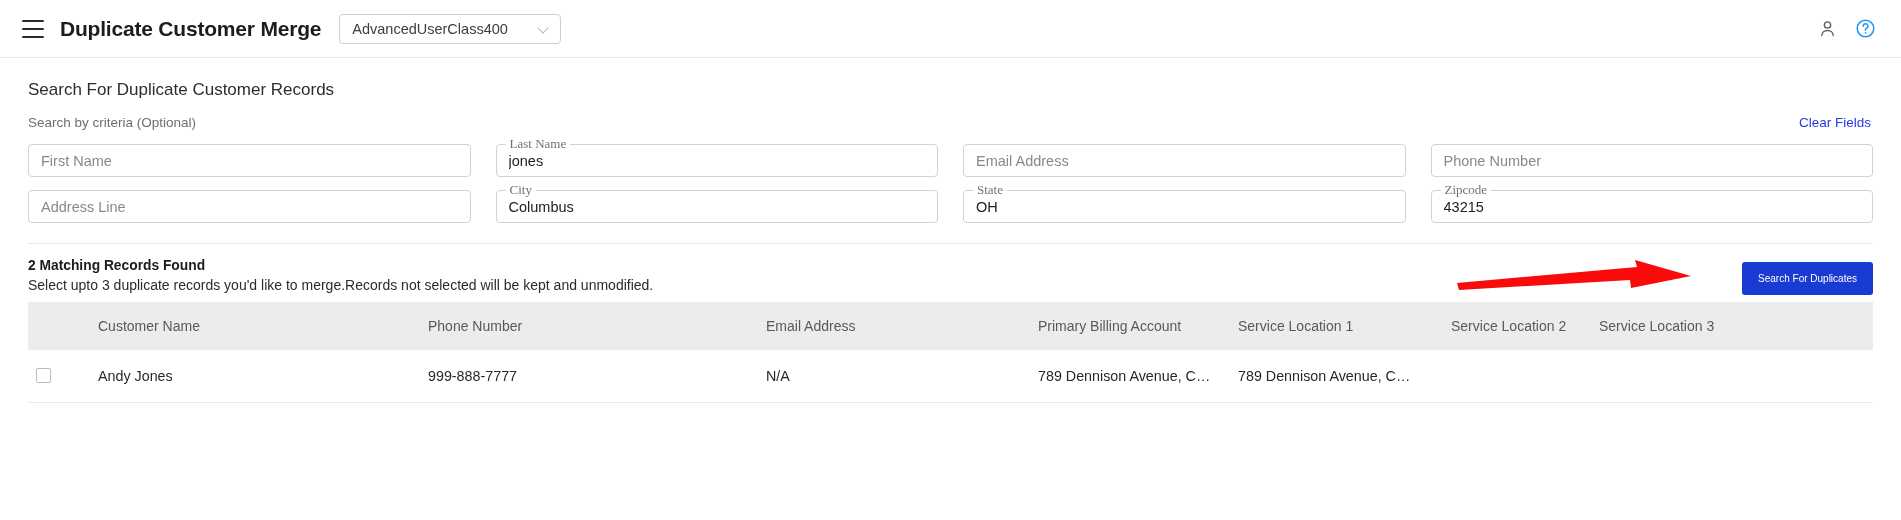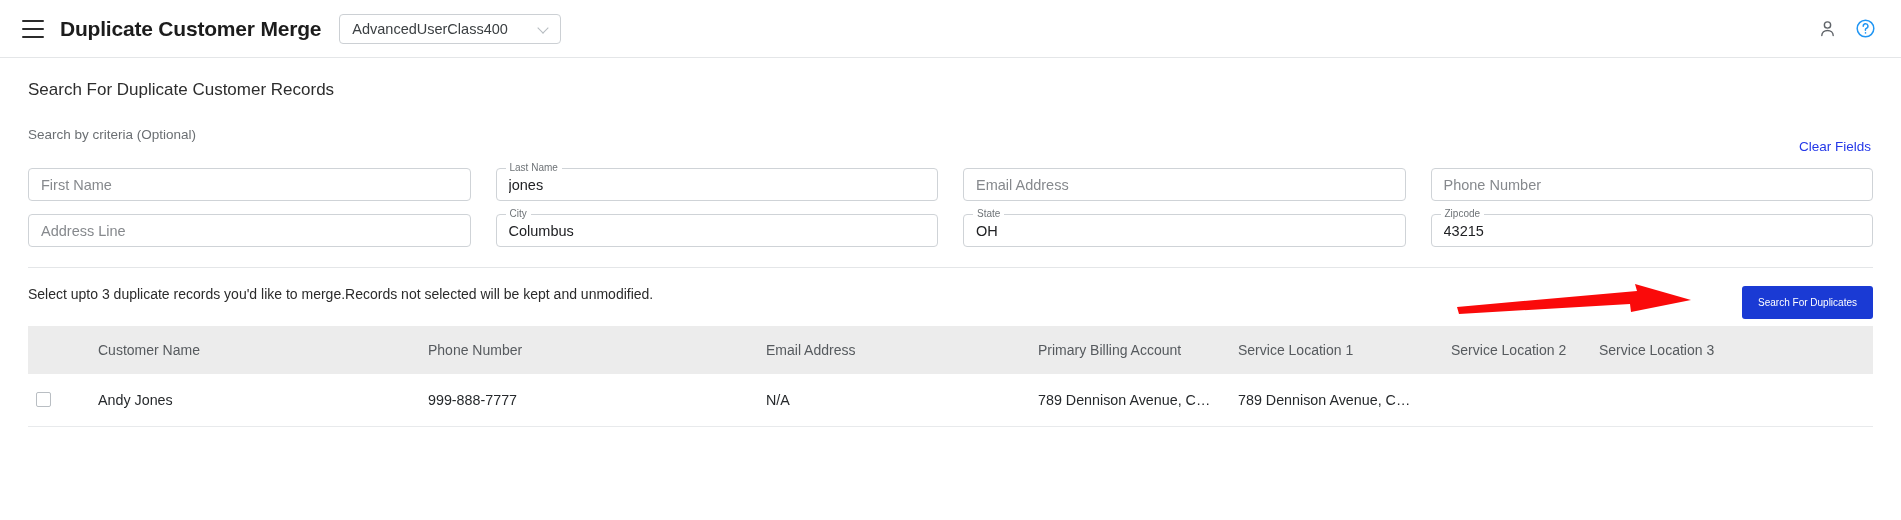--- a/index.html
+++ b/index.html
@@ -52,21 +52,21 @@
   .section-title {
     font-size: 17px; color: #2d2d2d; font-weight: normal;
     padding-top: 22px;
   }
   .criteria-row {
     display: flex; align-items: center; justify-content: space-between;
     margin-top: 15px; padding-right: 2px;
   }
   .criteria-hint { font-size: 13.5px; color: #6b6f73; }
   .clear-fields {
-    font-size: 13.5px; color: #2438e8; cursor: pointer; white-space: nowrap; margin-top: 24px;
+    font-size: 13.5px; color: #2438e8; cursor: pointer; white-space: nowrap;
   }
 
   .field-grid {
     display: grid;
     grid-template-columns: repeat(4, 1fr);
     column-gap: 25px; row-gap: 13px;
     margin-top: 14px;
   }
   .field {
     position: relative; height: 33px;
@@ -80,22 +80,23 @@
     position: absolute; left: 13px; top: 0; right: 10px; height: 100%;
     display: flex; align-items: center;
     font-size: 14.5px; color: #202124;
     white-space: nowrap; overflow: hidden;
   }
   .field.empty .txt { color: #86898d; }
   
   .field .notch {
     position: absolute; top: -7px; left: 10px;
     background: #ffffff; padding: 0 4px;
-    font-size: 10px; color: #6e7377; line-height: 13px;
+    font-size: 13px; color: #6e7377; line-height: 13px;
     white-space: nowrap;
+    font-family: Liberation Serif, serif;
   }
 
   
   .results-sep { border-top: 1px solid #e4e6e8; margin: 20px 28px 0 28px; }
   .results-bar {
     display: flex; align-items: flex-start; justify-content: space-between;
     padding: 14px 28px 0 28px; position: relative;
   }
   .results-count { font-size: 13.8px; font-weight: bold; color: #1c1c1c; }
   .results-help { font-size: 14px; color: #2b2b2b; margin-top: 4px; }
@@ -226,20 +227,21 @@
       <div class="txt">43215</div>
     </div>
 
   </div>
 </div>
 
 <div class="results-sep"></div>
 
 <div class="results-bar">
   <div>
+    <div class="results-count">2 Matching Records Found</div>
     <div class="results-help">Select upto 3 duplicate records you'd like to merge.Records not selected will be kept and unmodified.</div>
   </div>
 
   <div class="results-right">
     <svg class="arrow-annot" viewBox="0 0 240 34">
       <g fill="#fa0a0a">
         <path d="M2 23 L182 7 L180 0 L236 16 L176 28 L175 20 L4 30 Z"></path>
       </g>
     </svg>
     <button class="btn-primary">Search For Duplicates</button>

